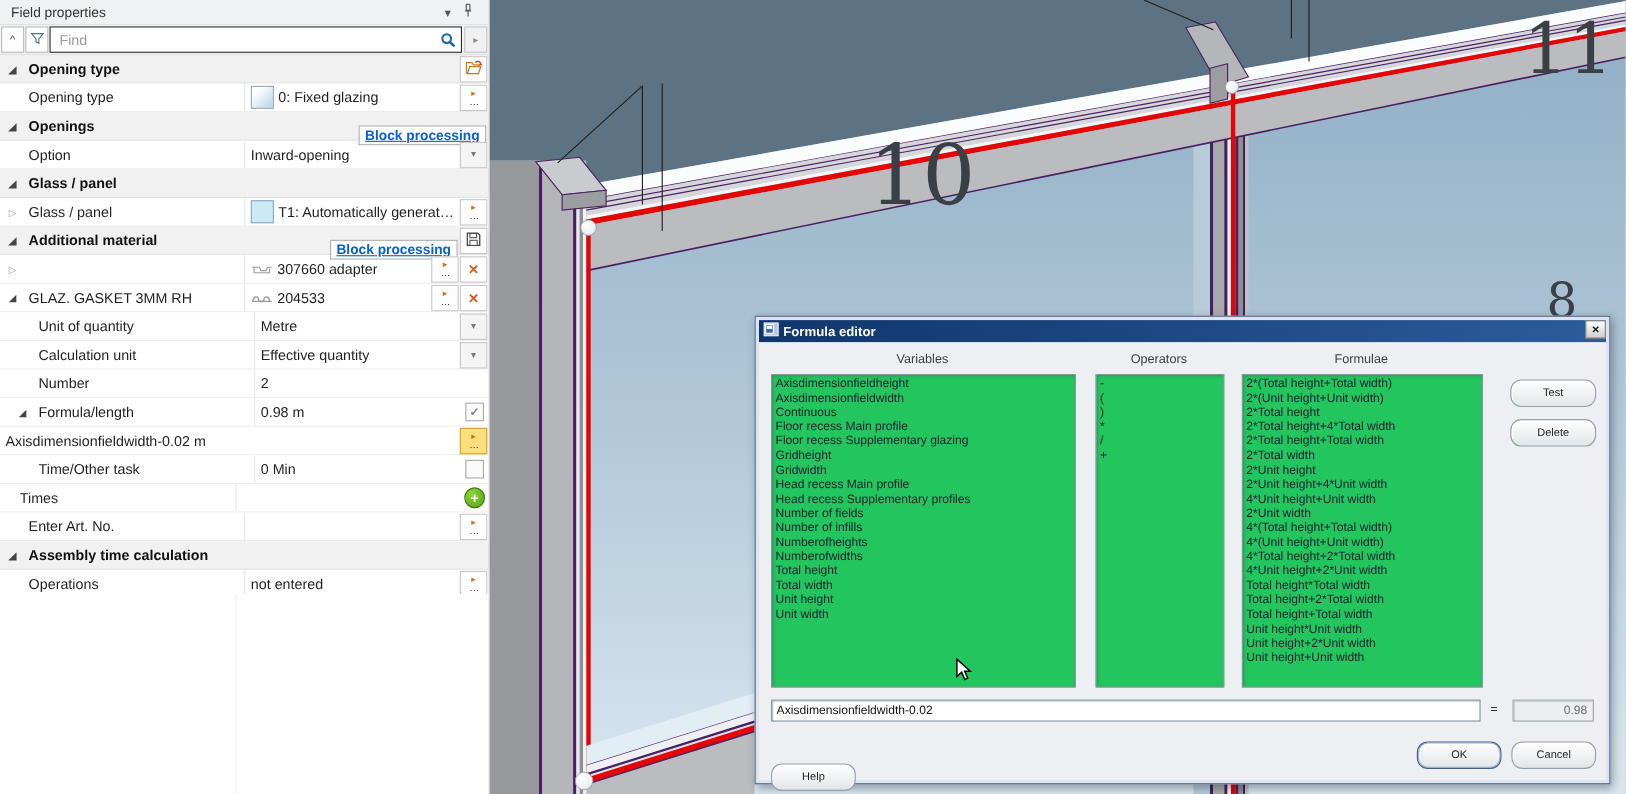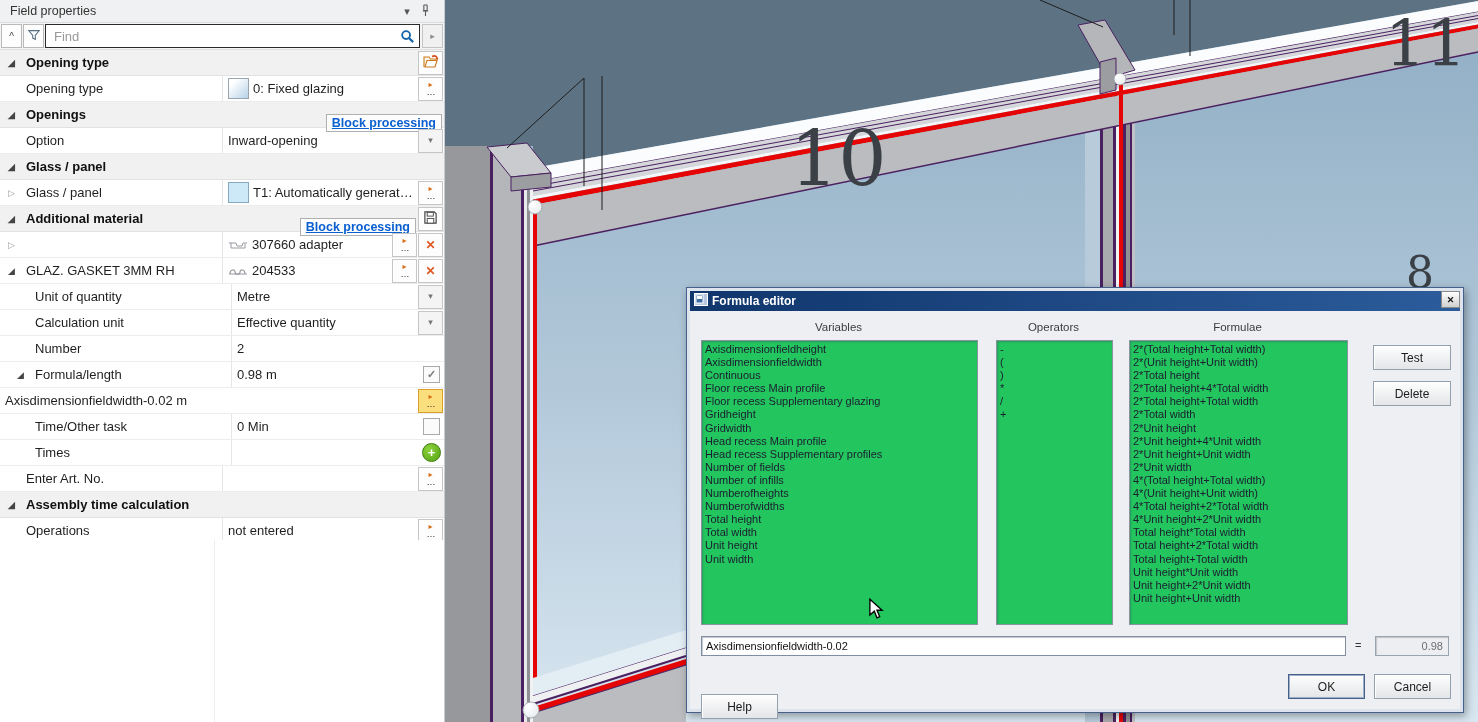--- a/index.html
+++ b/index.html
@@ -51,22 +51,22 @@
   #dlg{position:absolute;left:686px;top:287px;width:776px;height:424px;background:#edeff3;
        border:1px solid #46608c;box-shadow:inset 0 0 0 3px #dde4ee,2px 3px 8px rgba(0,0,0,.35);z-index:10;font-size:11px;color:#222;}
   .dtitle{position:absolute;left:3px;right:3px;top:3px;height:20px;background:linear-gradient(90deg,#10366c,#2c5c9c);
           color:#fff;font-weight:bold;font-size:12px;display:flex;align-items:center;padding:0 4px;gap:4px;}
   .dclose{position:absolute;right:3px;top:3px;width:17px;height:15px;background:linear-gradient(#ffffff,#cfcfcf);
           border:1px solid #8a8a8a;display:flex;align-items:center;justify-content:center;font-size:9px;font-weight:bold;color:#111;}
   .dlabel{position:absolute;top:33px;text-align:center;color:#3c3c3c;font-size:11.5px;}
   .dlist{position:absolute;top:52px;height:279px;background:#22c55e;border:1px solid #8a93a0;
          box-shadow:inset 1px 1px 2px rgba(60,70,90,.35);overflow:hidden;padding:2px 0;}
   .dlist .li{padding:0 3px;height:13.1px;line-height:13px;white-space:nowrap;color:#1d1d30;font-size:11px;cursor:default;}
-  .dbtn{position:absolute;height:23px;background:linear-gradient(#fefefe,#e3e5e8);border:1px solid #93a0ad;border-radius:0;
-        box-shadow:inset 1px 1px 0 #ffffff;display:flex;align-items:center;justify-content:center;font-size:12px;color:#1c1c1c;cursor:pointer;}
+  .dbtn{position:absolute;height:23px;background:linear-gradient(#fefefe,#e3e5e8);border:1px solid #93a0ad;border-radius:10px;
+        box-shadow:inset 1px 1px 0 #ffffff;display:flex;align-items:center;justify-content:center;font-size:10px;color:#1c1c1c;cursor:pointer;}
   .dbtn.default{border:1px solid #46608c;box-shadow:inset 0 0 0 1px #9db0c8,inset 1px 1px 0 #fff;text-align:center;}
   #dformula{position:absolute;left:14px;top:348px;width:645px;height:20px;border:1px solid #7f8ea0;background:#fff;
             box-shadow:inset 1px 1px 1px rgba(60,70,90,.3);font-size:11px;padding:0 4px;color:#111;outline:none;box-sizing:border-box;font-family:"Liberation Sans",sans-serif;}
   #dequals{position:absolute;left:668px;top:351px;color:#333;}
   #dresult{position:absolute;left:688px;top:348px;width:74px;height:20px;border:1px solid #9aa4ae;background:#eceef1;
            box-shadow:inset 1px 1px 1px rgba(60,70,90,.25);color:#6e6e6e;text-align:right;padding:0 5px;line-height:19px;box-sizing:border-box;}
   
   #cursor{position:absolute;left:868px;top:598px;z-index:60;pointer-events:none;}
 </style>
 </head>
@@ -395,21 +395,21 @@
           <div class="pvalue">
             <span class="vtext">0 Min</span>
           </div>
           <div class="pright">
             <div class="cbwrap">
               <div class="cb"></div>
             </div>
           </div>
         </div>
         <div class="prow">
-          <div class="plabel" style="padding-left: 17px;">
+          <div class="plabel" style="">
             <span class="exp ph">▷</span>
             <span class="ltext">Times</span>
           </div>
           <div class="pvalue"></div>
           <div class="pright">
             <div class="cbwrap">
               <div class="plus">+</div>
             </div>
           </div>
         </div>
@@ -503,21 +503,21 @@
       </div>
     <div class="dlist" style="left:442px;width:217px;" id="list-formulae">
         <div class="li">2*(Total height+Total width)</div>
         <div class="li">2*(Unit height+Unit width)</div>
         <div class="li">2*Total height</div>
         <div class="li">2*Total height+4*Total width</div>
         <div class="li">2*Total height+Total width</div>
         <div class="li">2*Total width</div>
         <div class="li">2*Unit height</div>
         <div class="li">2*Unit height+4*Unit width</div>
-        <div class="li">2*Unit height+Unit width</div>
+        <div class="li">4*Unit height+Unit width</div>
         <div class="li">2*Unit width</div>
         <div class="li">4*(Total height+Total width)</div>
         <div class="li">4*(Unit height+Unit width)</div>
         <div class="li">4*Total height+2*Total width</div>
         <div class="li">4*Unit height+2*Unit width</div>
         <div class="li">Total height*Total width</div>
         <div class="li">Total height+2*Total width</div>
         <div class="li">Total height+Total width</div>
         <div class="li">Unit height*Unit width</div>
         <div class="li">Unit height+2*Unit width</div>

